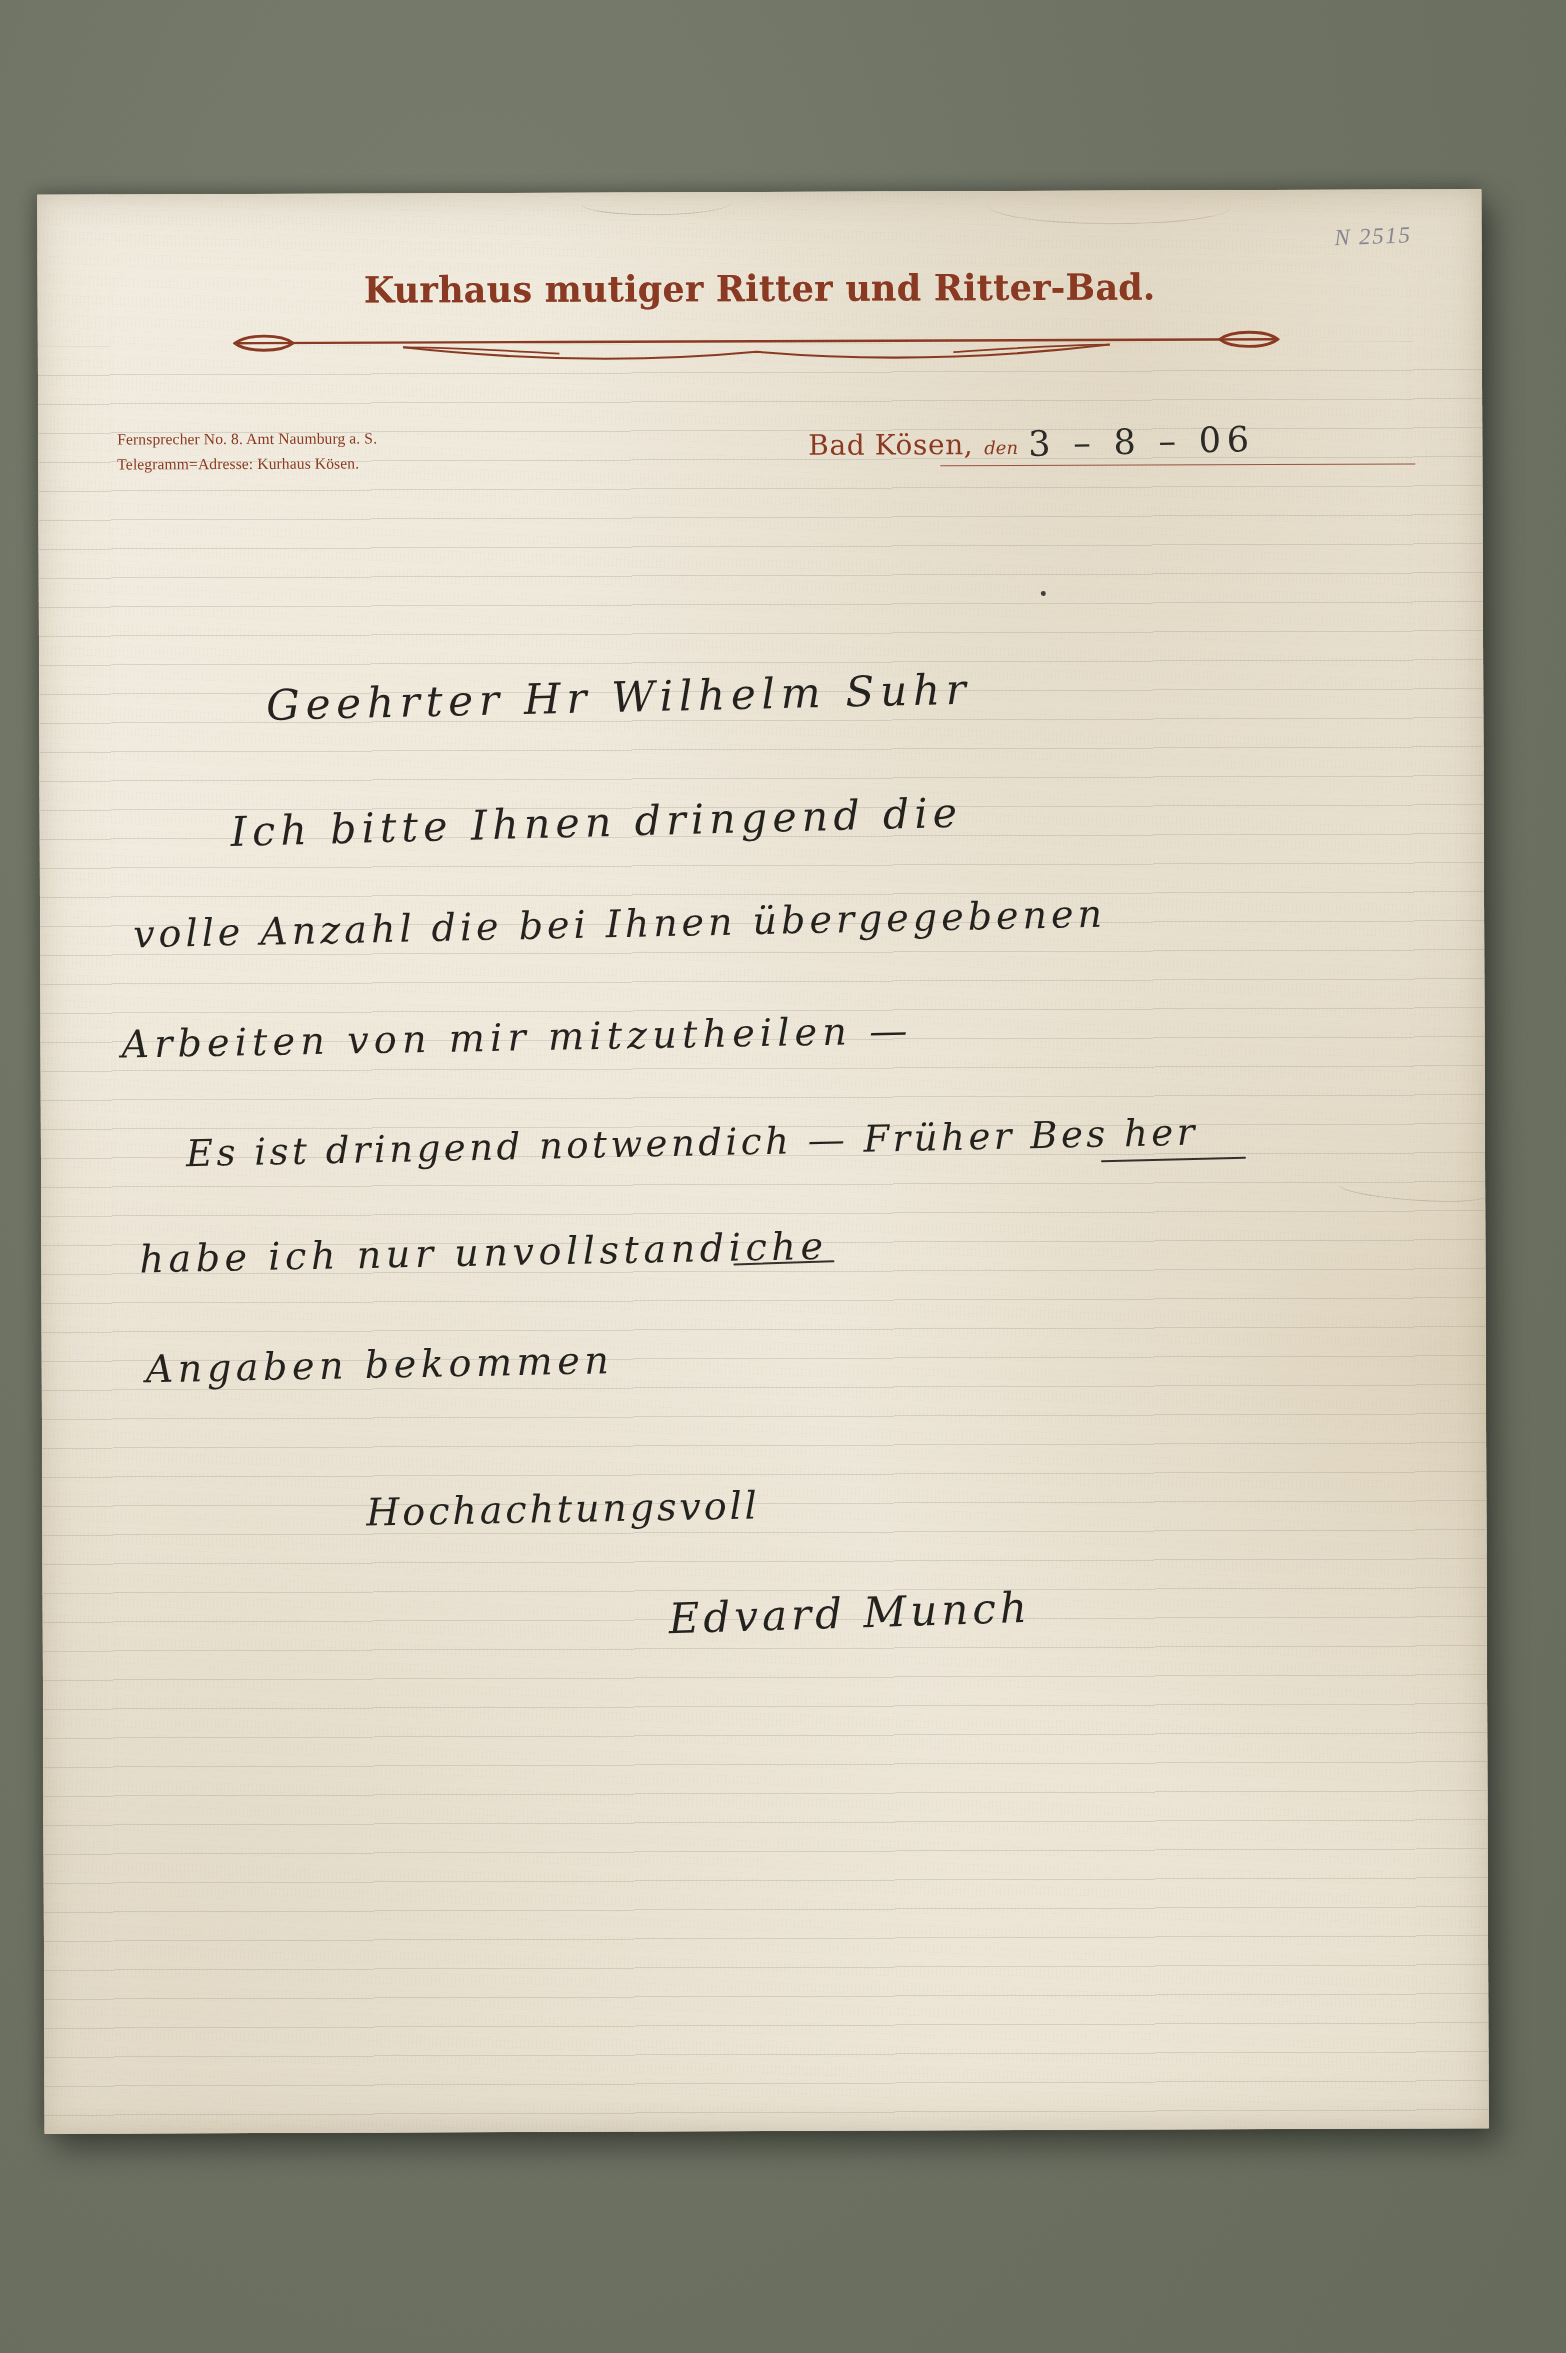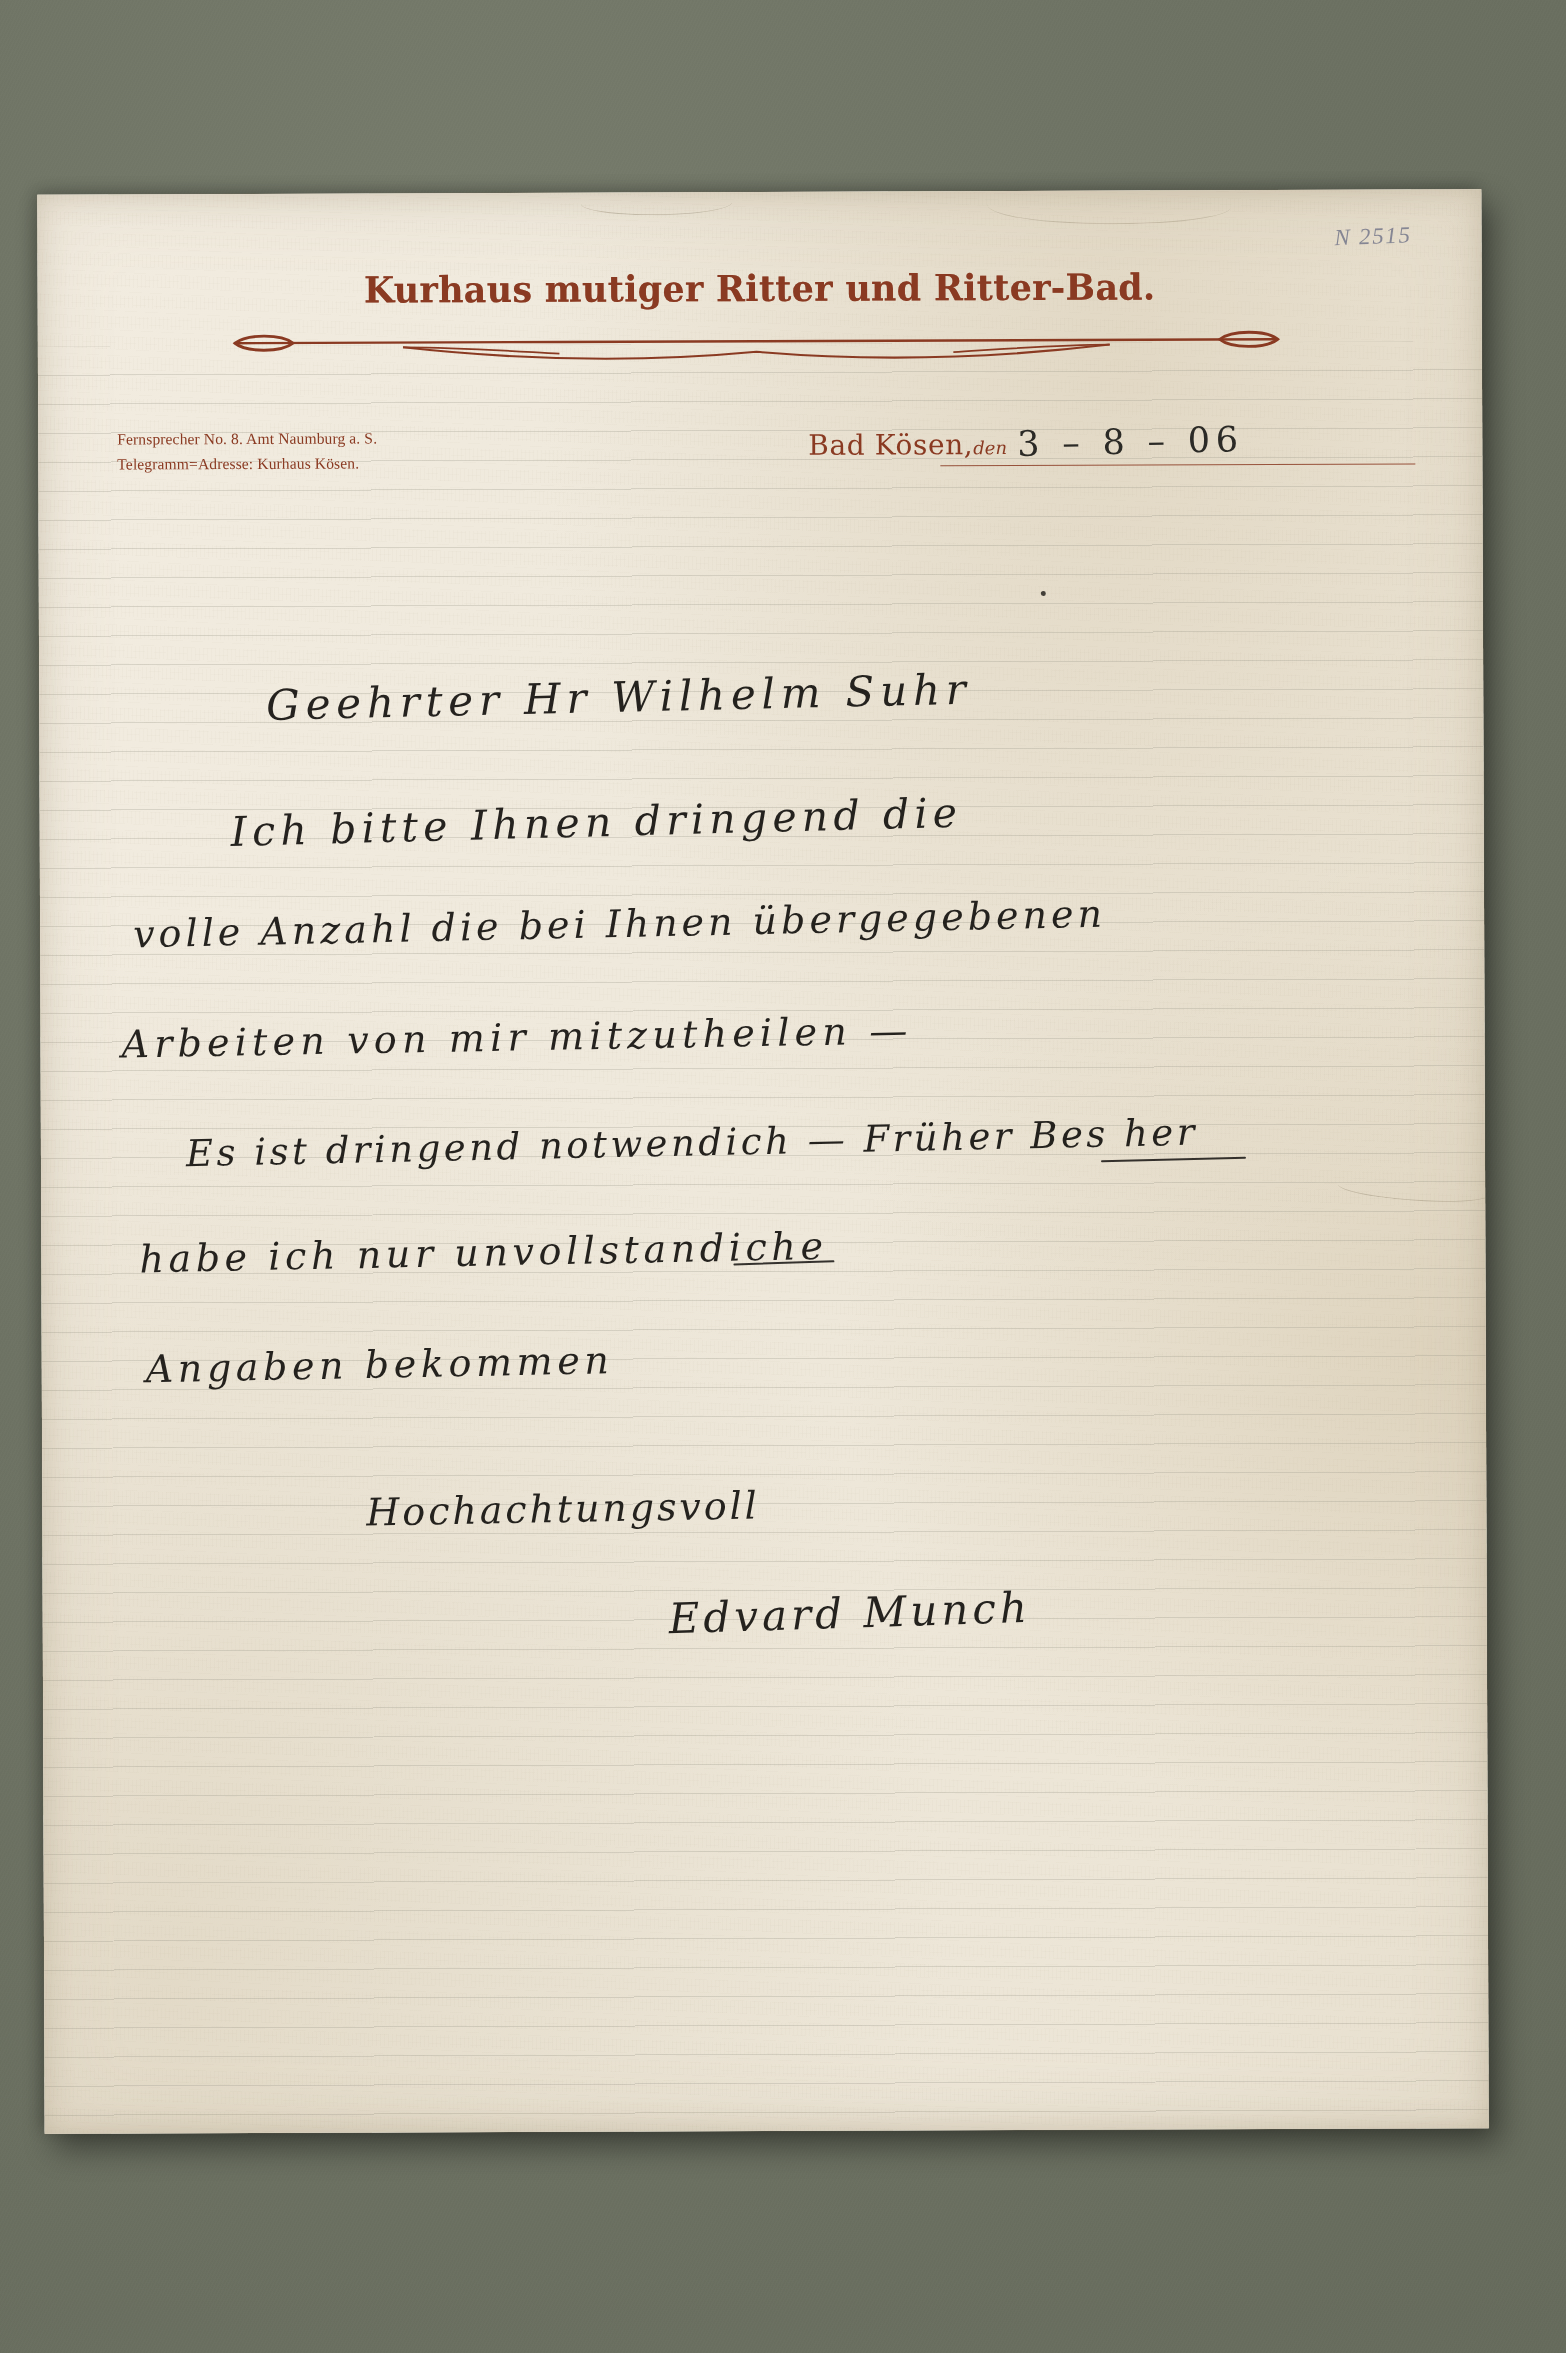--- a/index.html
+++ b/index.html
@@ -170,21 +170,21 @@
   }
   #dateline .place{
     font-family: "DejaVu Serif", serif;
     font-size: 28px;
     letter-spacing: 0.6px;
   }
   #dateline .den{
     font-family: "DejaVu Serif", serif;
     font-style: italic;
     font-size: 18px;
-    margin-left: 0;
+    margin-left: 11px;
   }
   #dateline .date-written{
     font-family: "DejaVu Serif", serif;
     font-size: 35px;
     color:#2b2a26;
     margin-left: 10.4px;
     letter-spacing: 5.8px;
     transform: rotate(-1deg);
     display:inline-block;
   }

